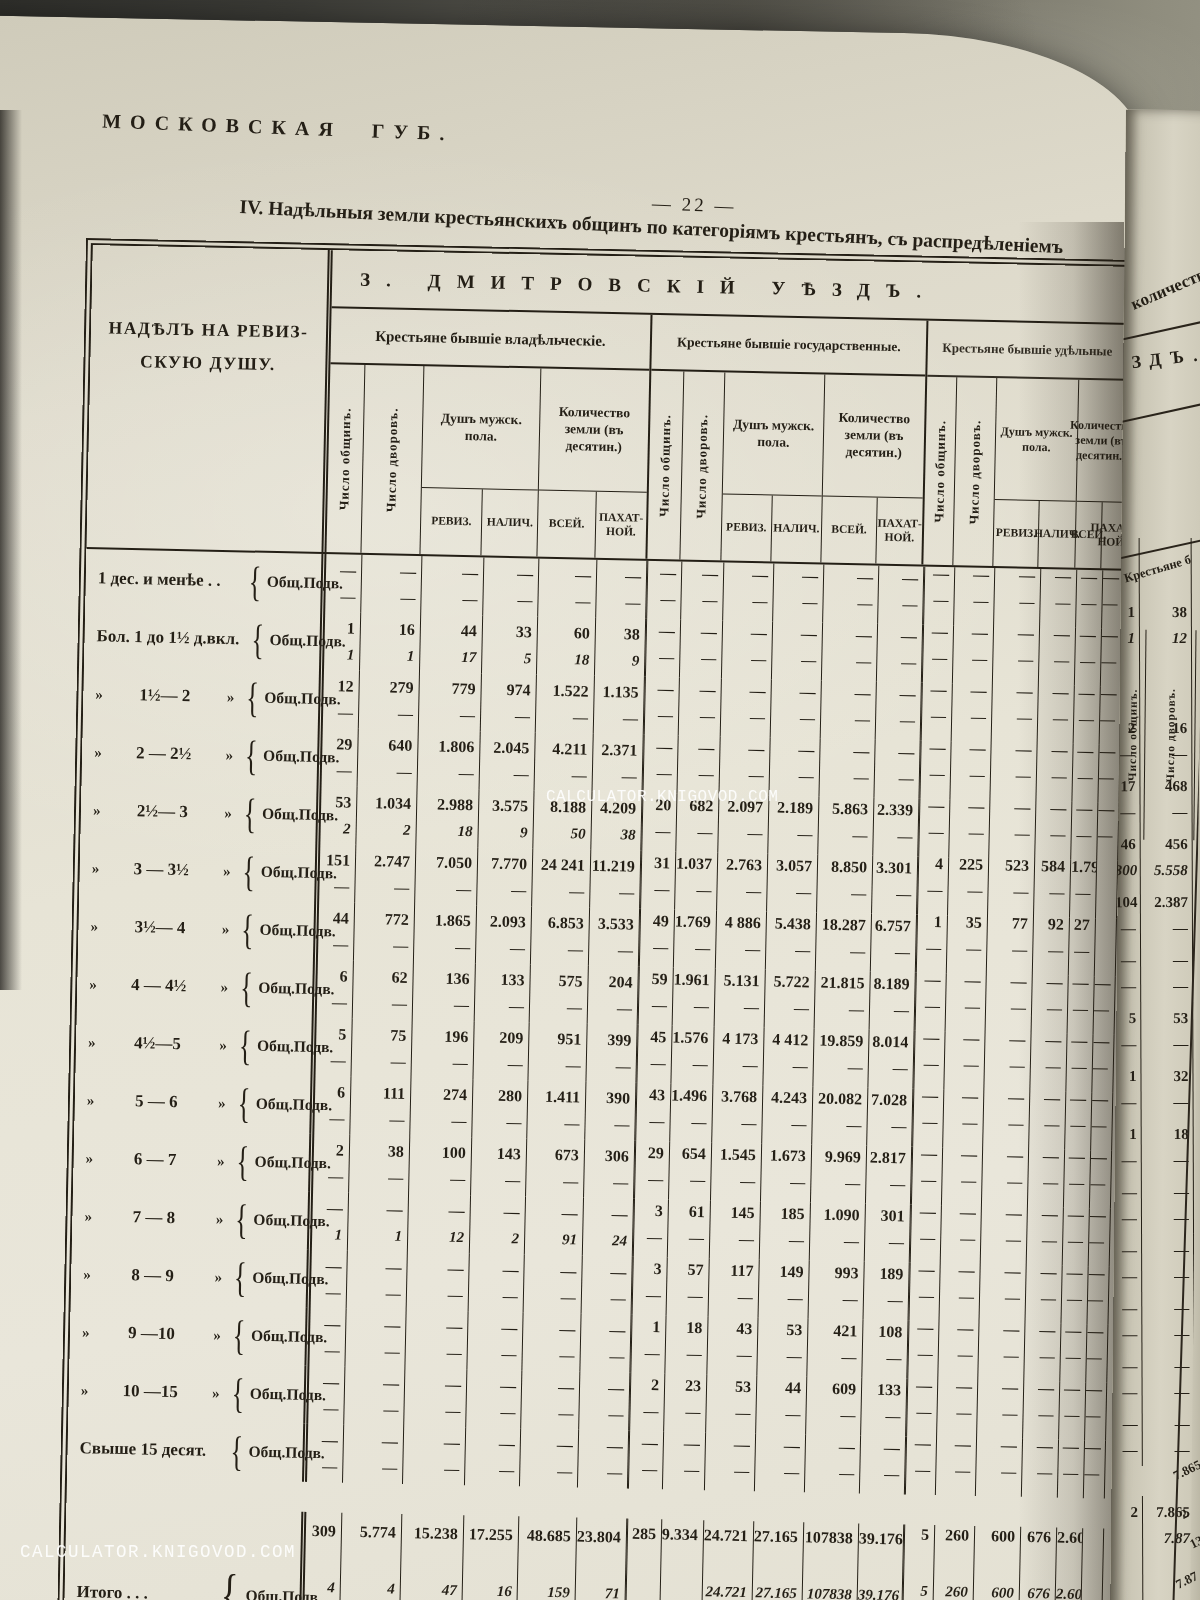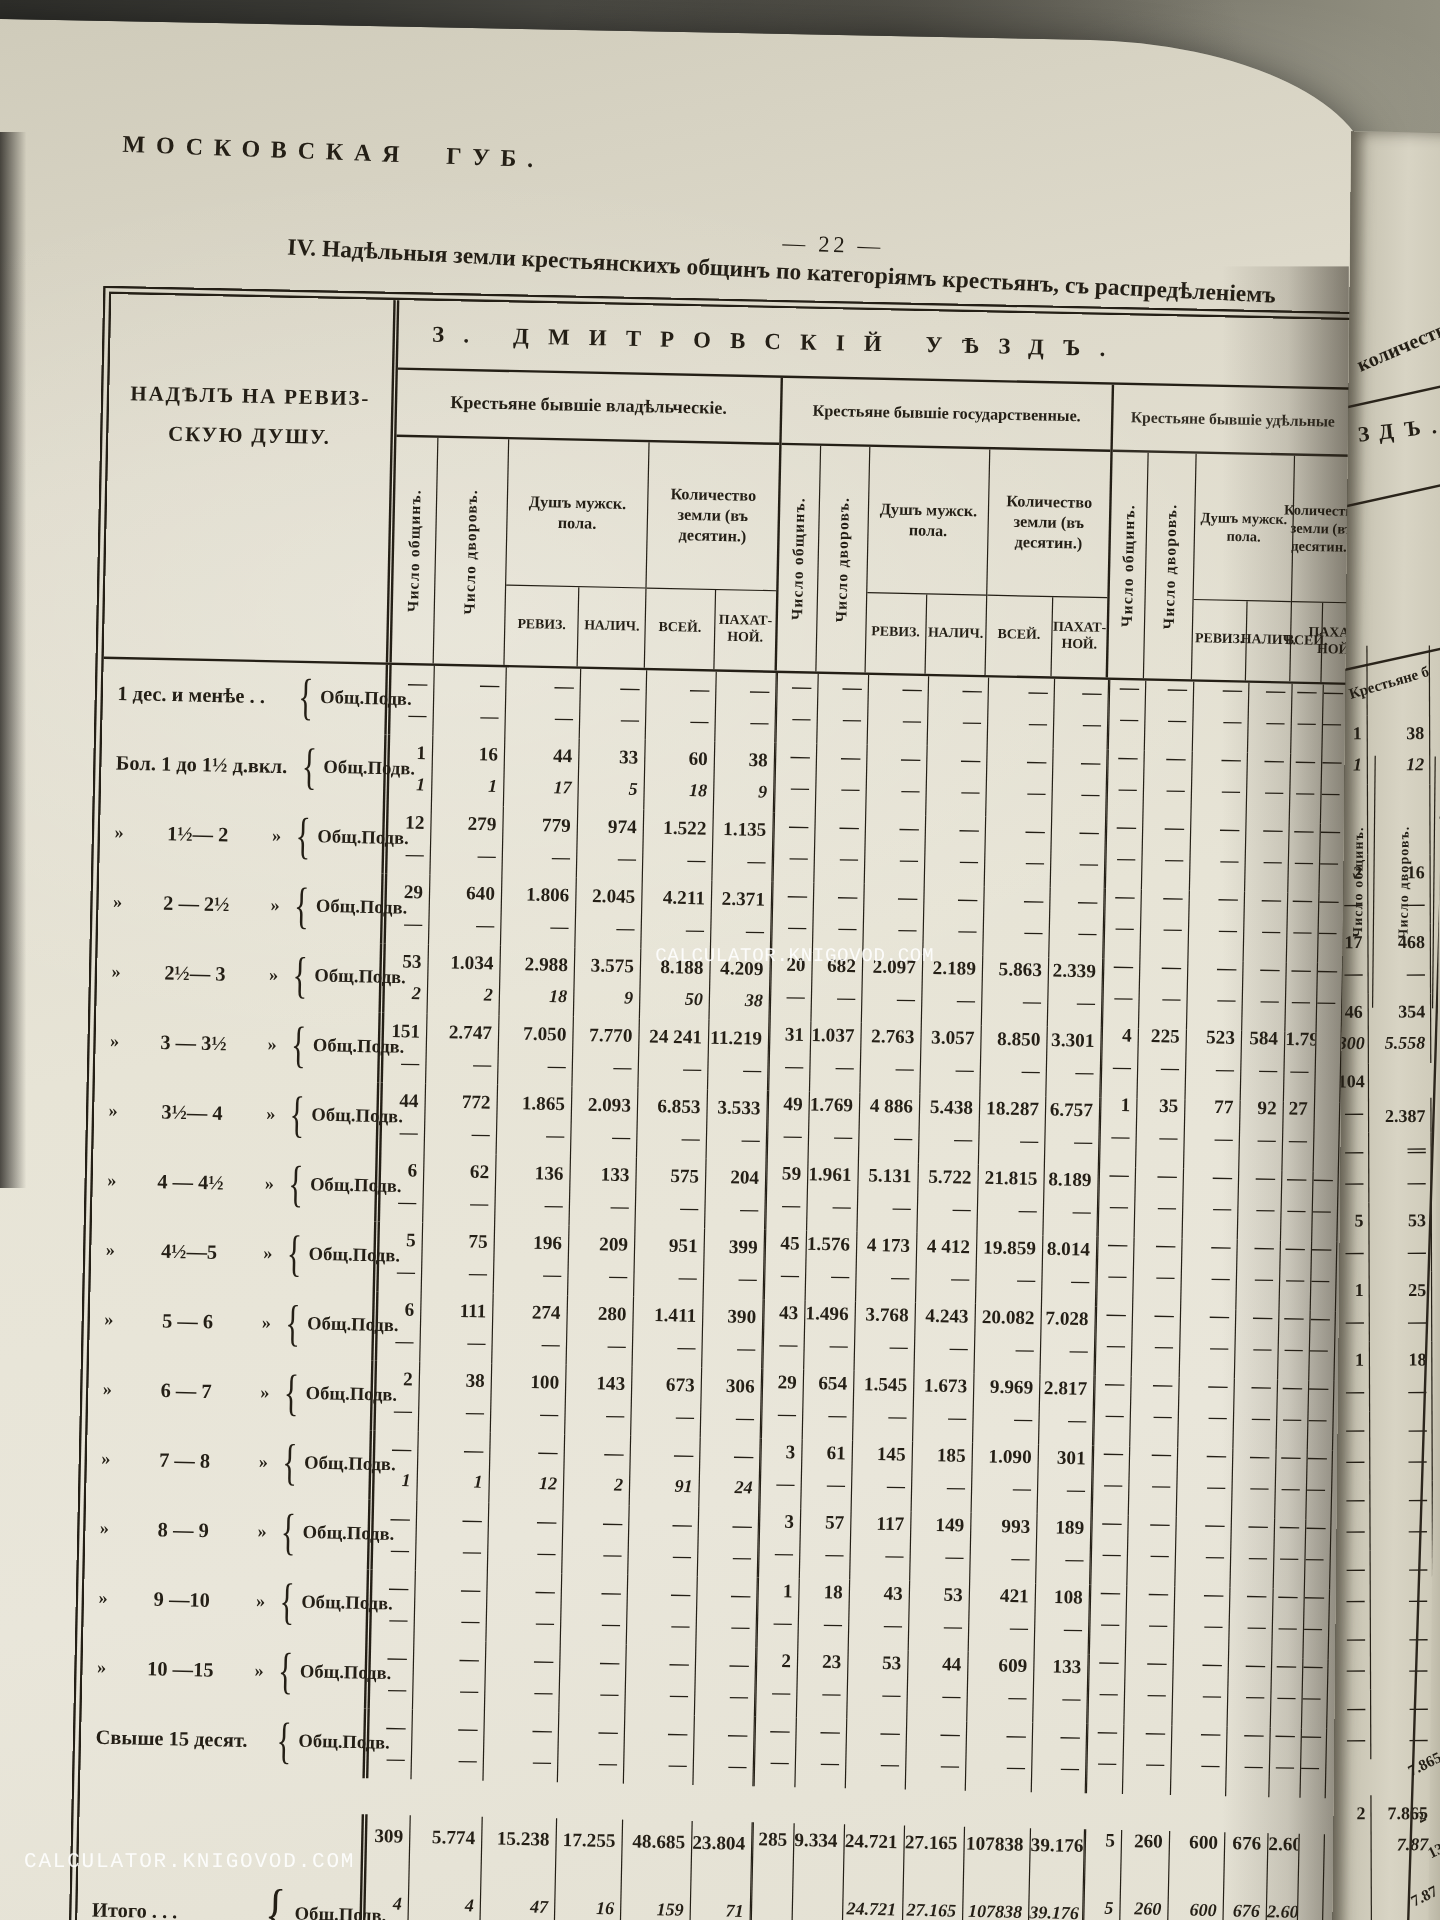--- a/index.html
+++ b/index.html
@@ -1796,30 +1796,30 @@
           <div class="v o">468</div>
           <div class="v p">—</div>
         </div>
       </div>
       <div class="srow">
         <div class="cellcol" style="width: 26px;">
           <div class="v o">46</div>
           <div class="v p">300</div>
         </div>
         <div class="cellcol" style="width: 52px;">
-          <div class="v o">354</div>
+          <div class="v o">456</div>
           <div class="v p">5.558</div>
         </div>
       </div>
       <div class="srow">
         <div class="cellcol" style="width: 26px;">
           <div class="v o">104</div>
           <div class="v p">—</div>
         </div>
-        <div class="cellcol" style="width: 52px; margin-top: 29px;">
+        <div class="cellcol" style="width: 52px;">
           <div class="v o">2.387</div>
           <div class="v p">—</div>
         </div>
       </div>
       <div class="srow">
         <div class="cellcol" style="width: 26px;">
           <div class="v o">—</div>
           <div class="v p">—</div>
         </div>
         <div class="cellcol" style="width: 52px;">
@@ -1836,21 +1836,21 @@
           <div class="v o">53</div>
           <div class="v p">—</div>
         </div>
       </div>
       <div class="srow">
         <div class="cellcol" style="width: 26px;">
           <div class="v o">1</div>
           <div class="v p">—</div>
         </div>
         <div class="cellcol" style="width: 52px;">
-          <div class="v o">25</div>
+          <div class="v o">32</div>
           <div class="v p">—</div>
         </div>
       </div>
       <div class="srow">
         <div class="cellcol" style="width: 26px;">
           <div class="v o">1</div>
           <div class="v p">—</div>
         </div>
         <div class="cellcol" style="width: 52px;">
           <div class="v o">18</div>

